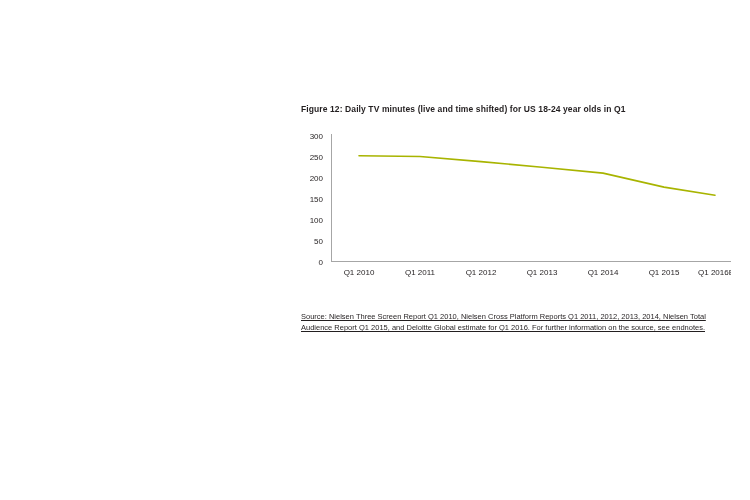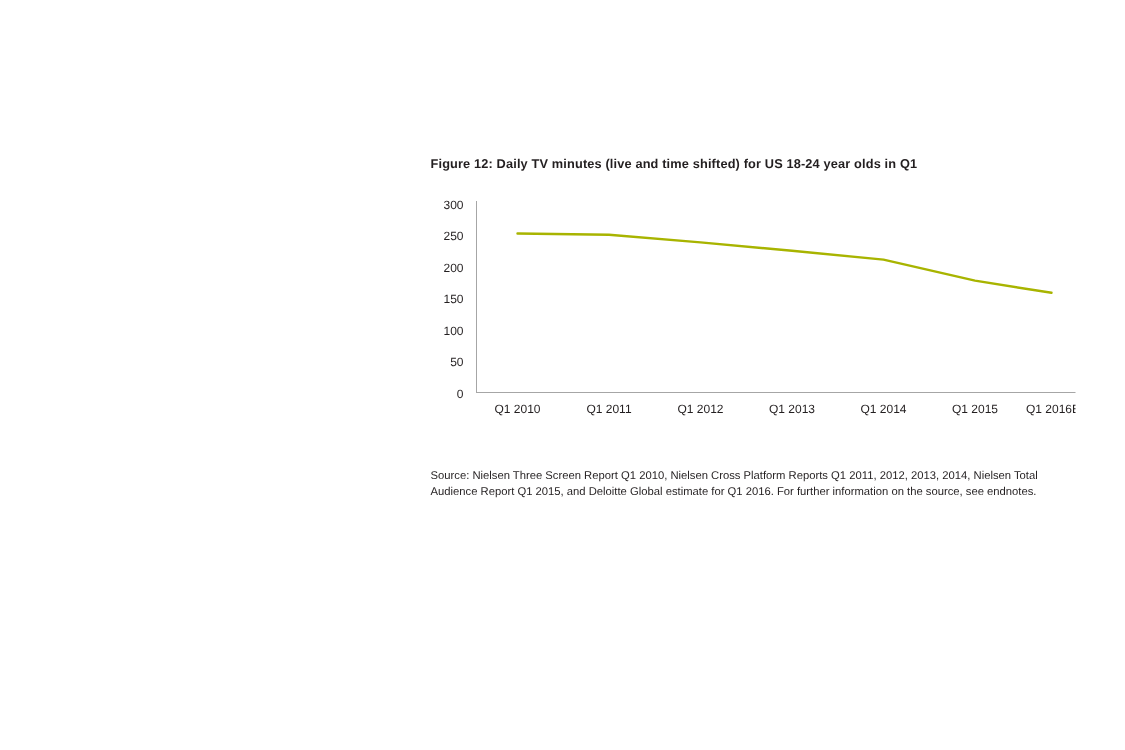--- a/index.html
+++ b/index.html
@@ -8,21 +8,21 @@
   }
   body {
     width: 750px;
     height: 500px;
     background: #ffffff;
     font-family: "Liberation Sans", sans-serif;
     overflow: hidden;
   }
   #figure {
     position: absolute;
-    left: 287px;
+    left: 301px;
     top: 104px;
     width: 430px;
   }
   .fig-title {
     font-size: 8.5px;
     font-weight: bold;
     color: #231f20;
     letter-spacing: 0.1px;
     margin: 0 0 14px 0;
     line-height: 1.2;
@@ -57,20 +57,21 @@
     stroke-width: 1.6;
     stroke-linejoin: round;
     stroke-linecap: round;
   }
   .source-note {
     font-size: 7.5px;
     color: #231f20;
     line-height: 1.45;
     margin: 14px 0 0 0;
     width: 420px;
+    text-decoration: underline;
   }
 </style>
 </head>
 <body>
 
 <div id="figure">
 
   <p class="fig-title">Figure 12: Daily TV minutes (live and time shifted) for US 18-24 year olds in Q1</p>
 
 

